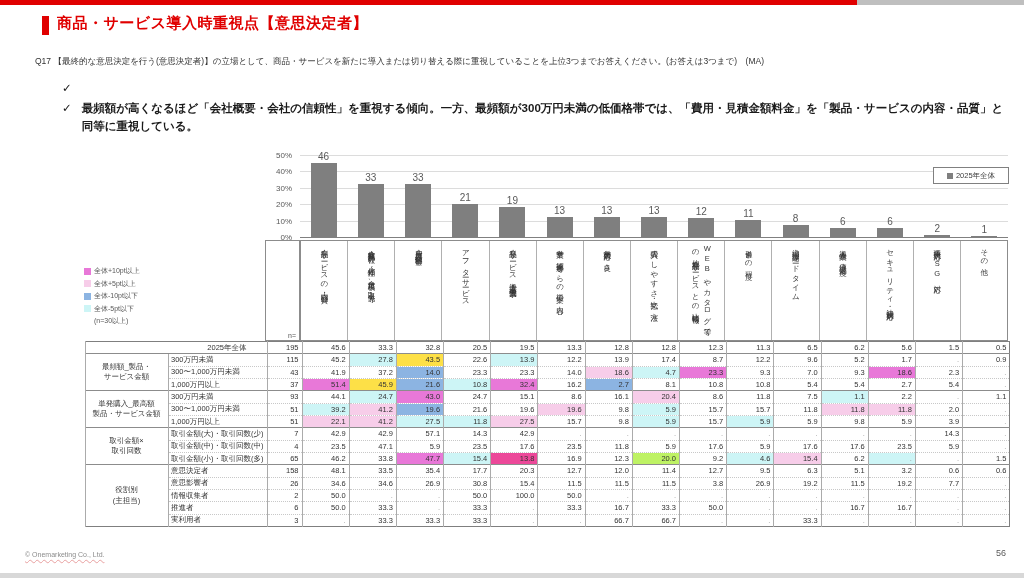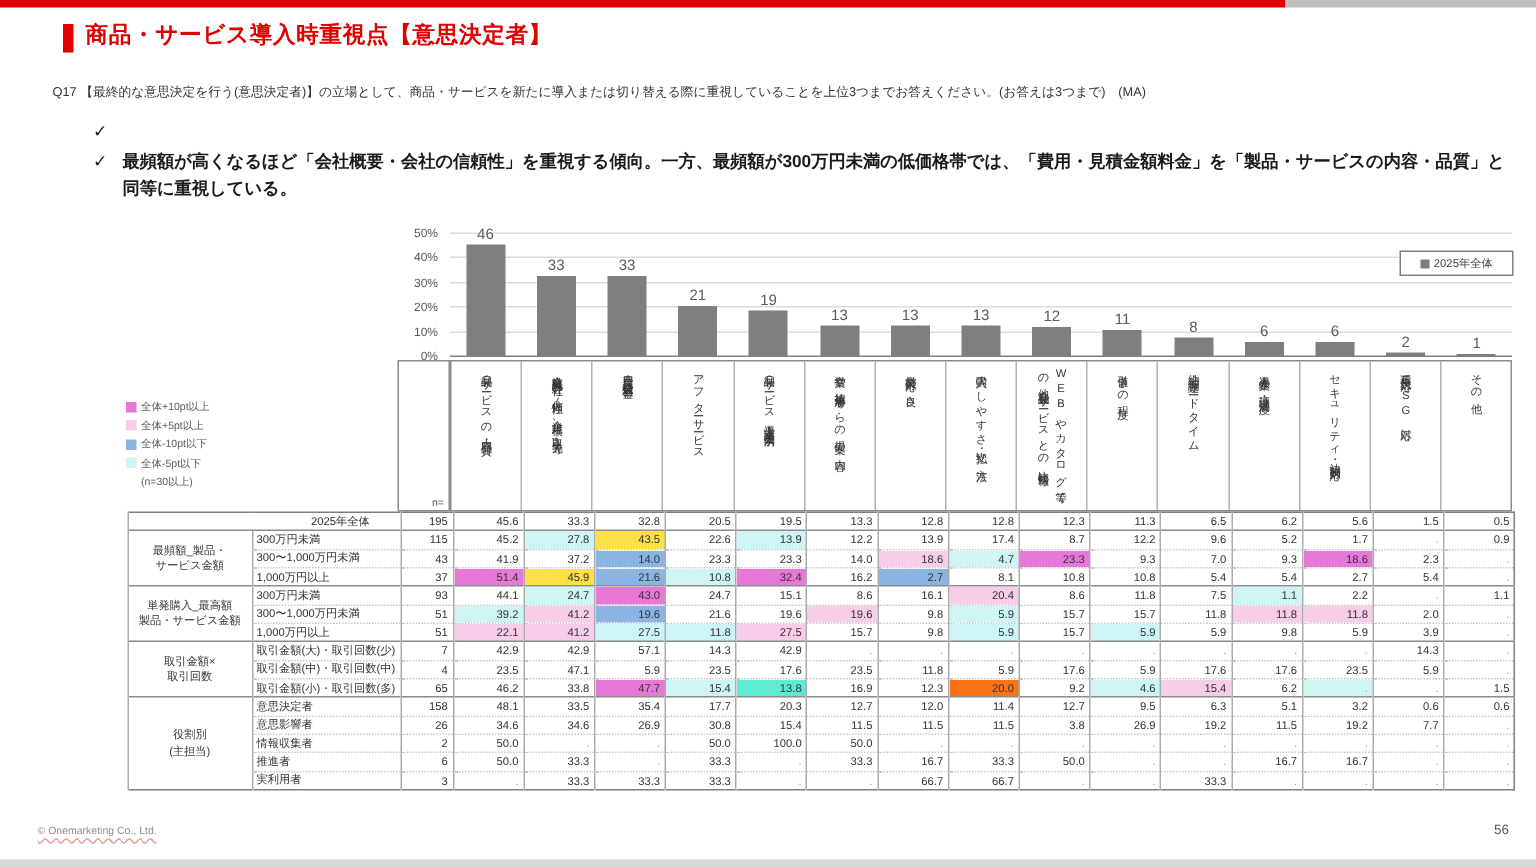--- a/index.html
+++ b/index.html
@@ -403,24 +403,24 @@
           <td class="v">5.9</td>
           <td class="v dot">.</td>
         </tr>
         <tr>
           <td class="sub">取引金額(小)・取引回数(多)</td>
           <td class="n">65</td>
           <td class="v">46.2</td>
           <td class="v">33.8</td>
           <td class="v" style="background: rgb(232, 120, 216);">47.7</td>
           <td class="v" style="background: rgb(205, 245, 246);">15.4</td>
-          <td class="v" style="background: #5eead4;">13.8</td>
+          <td class="v" style="background: #ec4899;">13.8</td>
           <td class="v">16.9</td>
           <td class="v">12.3</td>
-          <td class="v" style="background: #f97316;">20.0</td>
+          <td class="v" style="background: #bef264;">20.0</td>
           <td class="v">9.2</td>
           <td class="v" style="background: rgb(205, 245, 246);">4.6</td>
           <td class="v" style="background: rgb(247, 205, 233);">15.4</td>
           <td class="v">6.2</td>
           <td class="v dot" style="background: rgb(205, 245, 246);">.</td>
           <td class="v dot">.</td>
           <td class="v">1.5</td>
         </tr>
         <tr class="g">
           <td class="grp" rowspan="5">役割別

